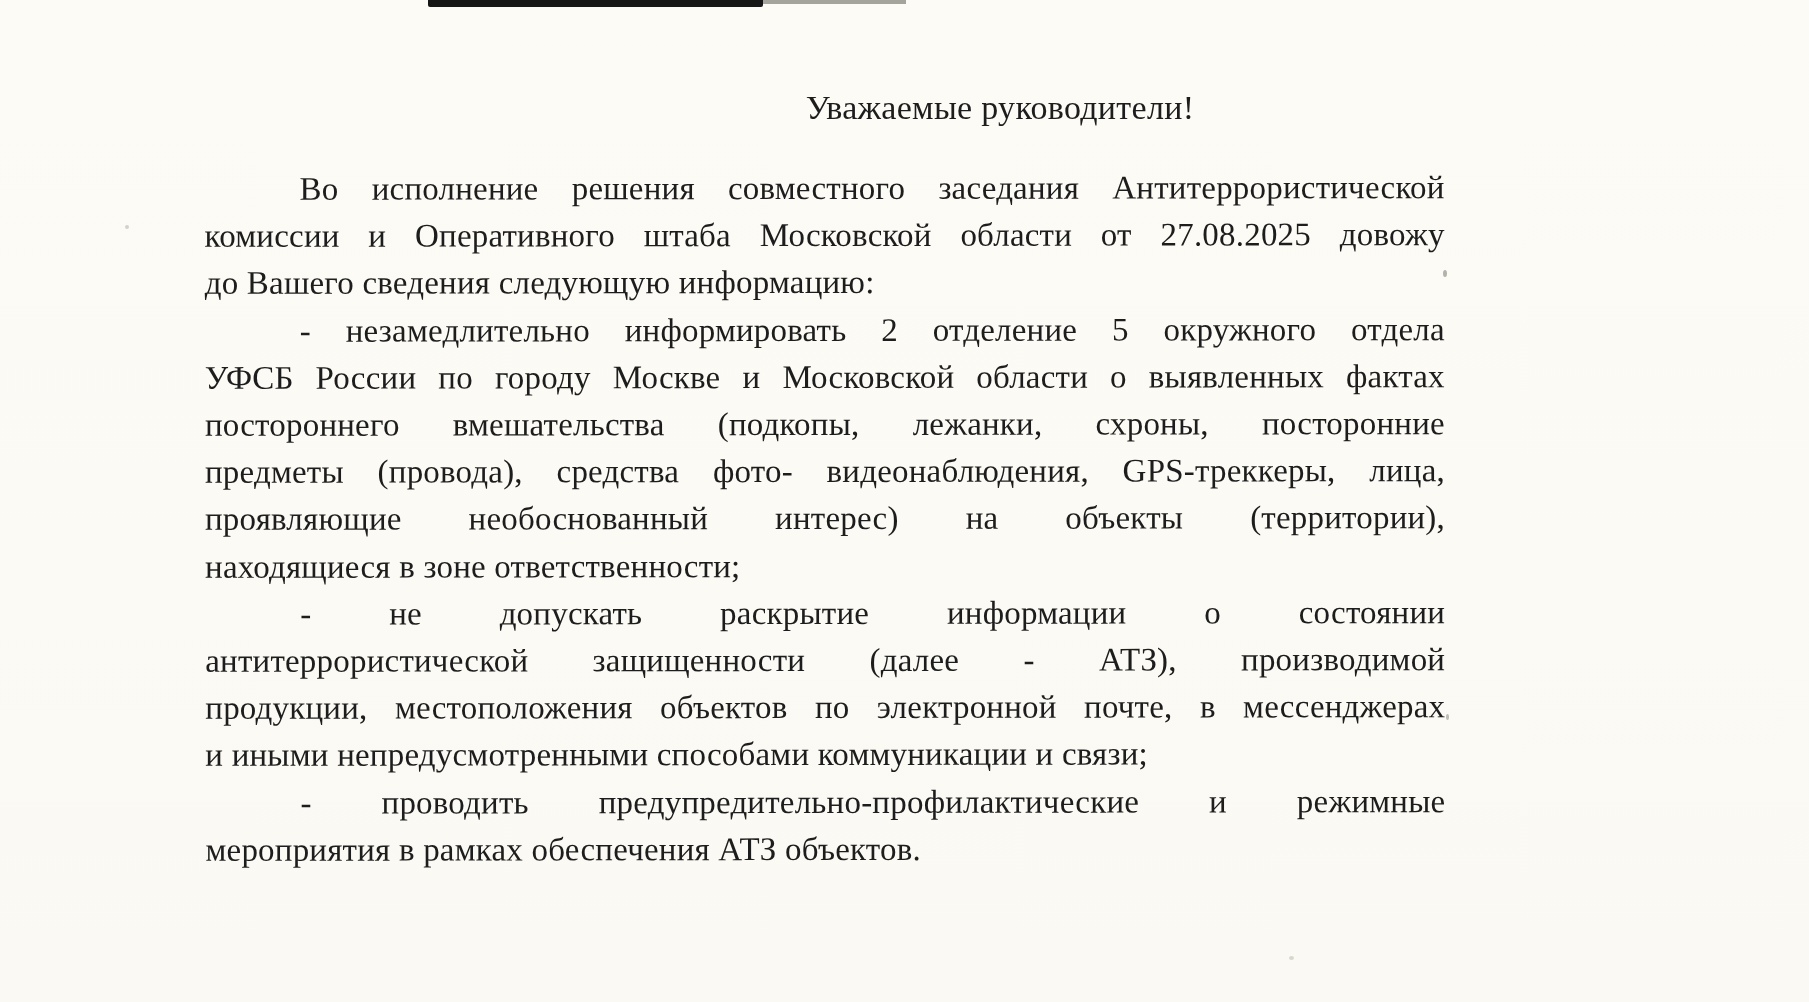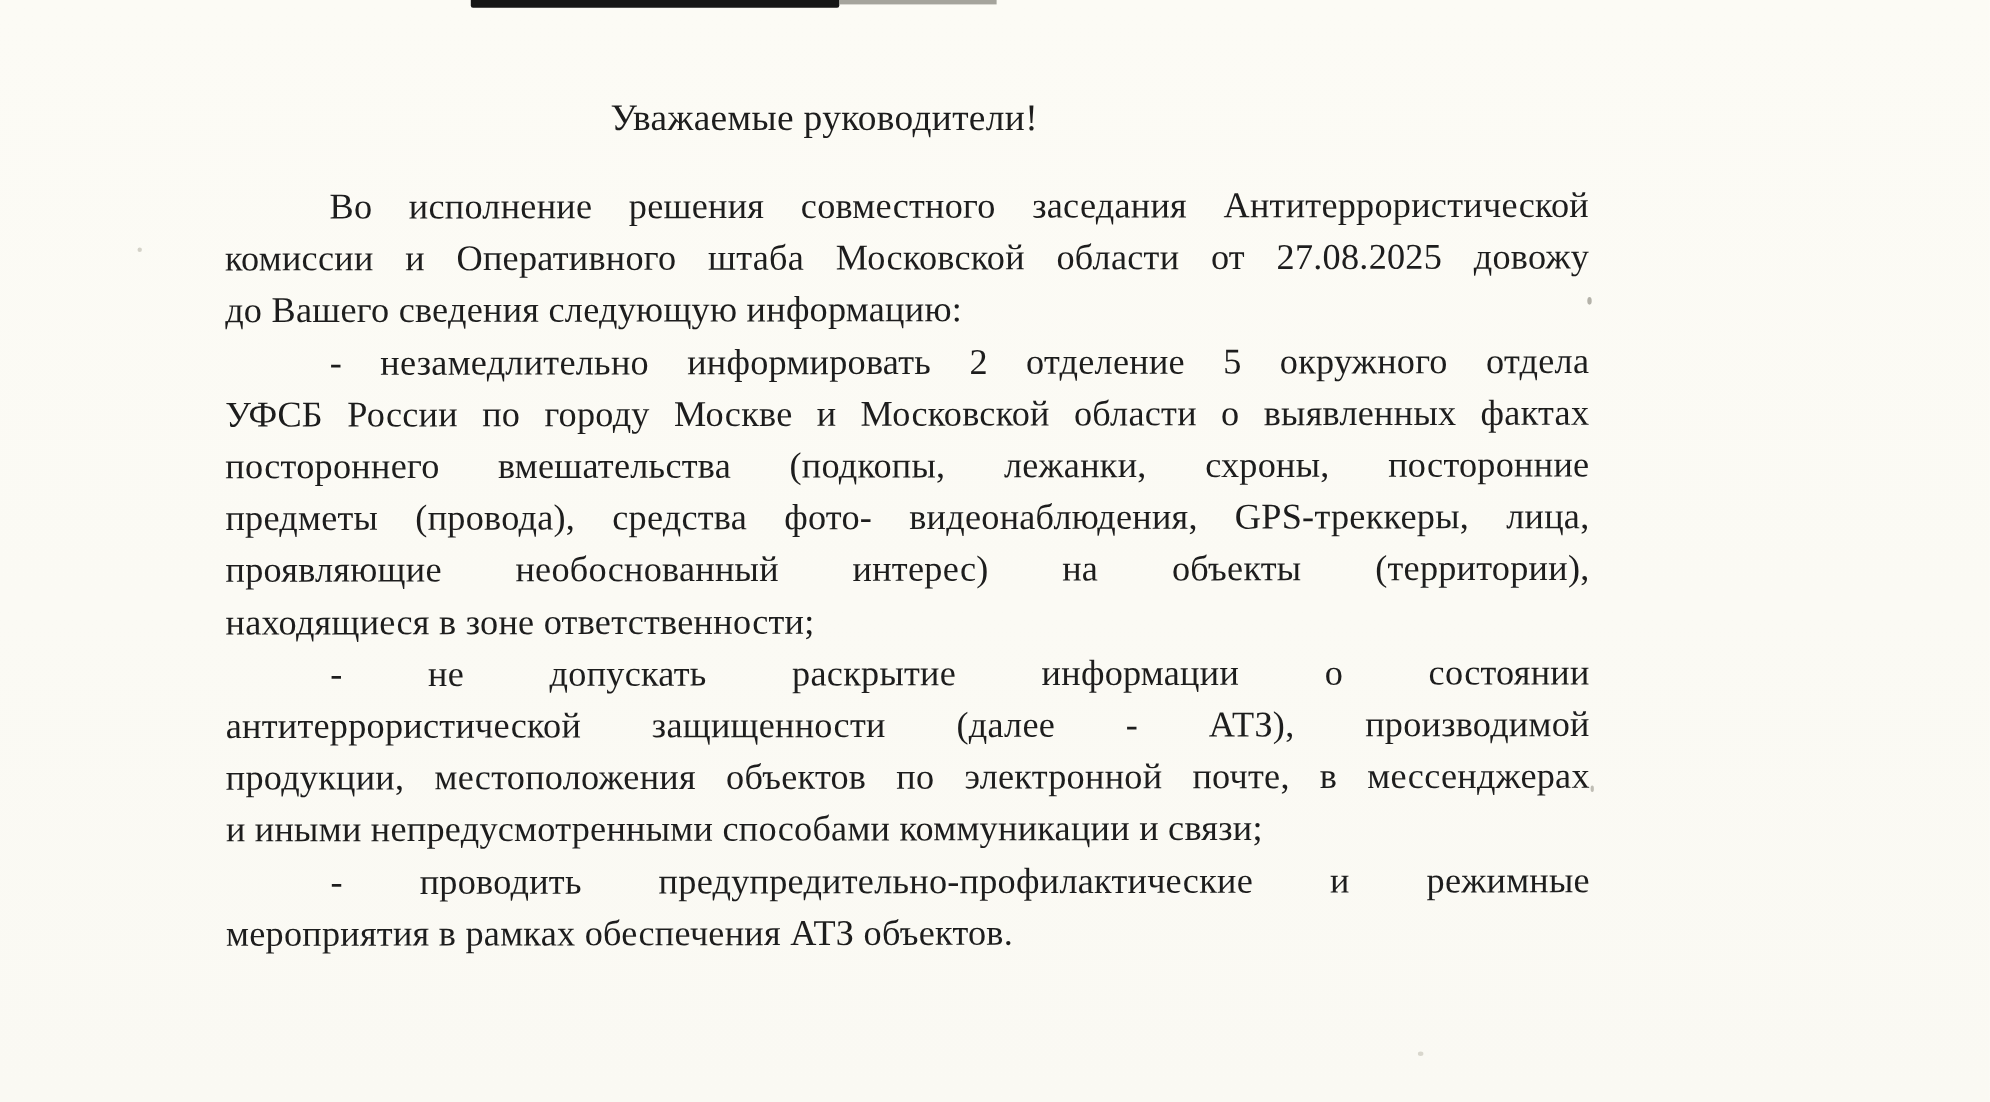--- a/index.html
+++ b/index.html
@@ -47,20 +47,21 @@
   .speck.s3 { left: 1289px; top: 956px; width: 5px; height: 4px; background: #d9d7cd; }
   .speck.s4 { left: 125px;  top: 225px; width: 4px; height: 4px; background: #d4d2c8; }
 
   .doc-title {
     position: absolute;
     top: 84px;
     left: 205px;
     width: 1240px;
     padding-left: 350px;
     box-sizing: border-box;
+    text-align: center;
     font-size: 34px;
     line-height: 47px;
     letter-spacing: 0.3px;
     white-space: nowrap;
   }
   .doc-body {
     position: absolute;
     top: 165px;
     left: 205px;
     width: 1240px;

